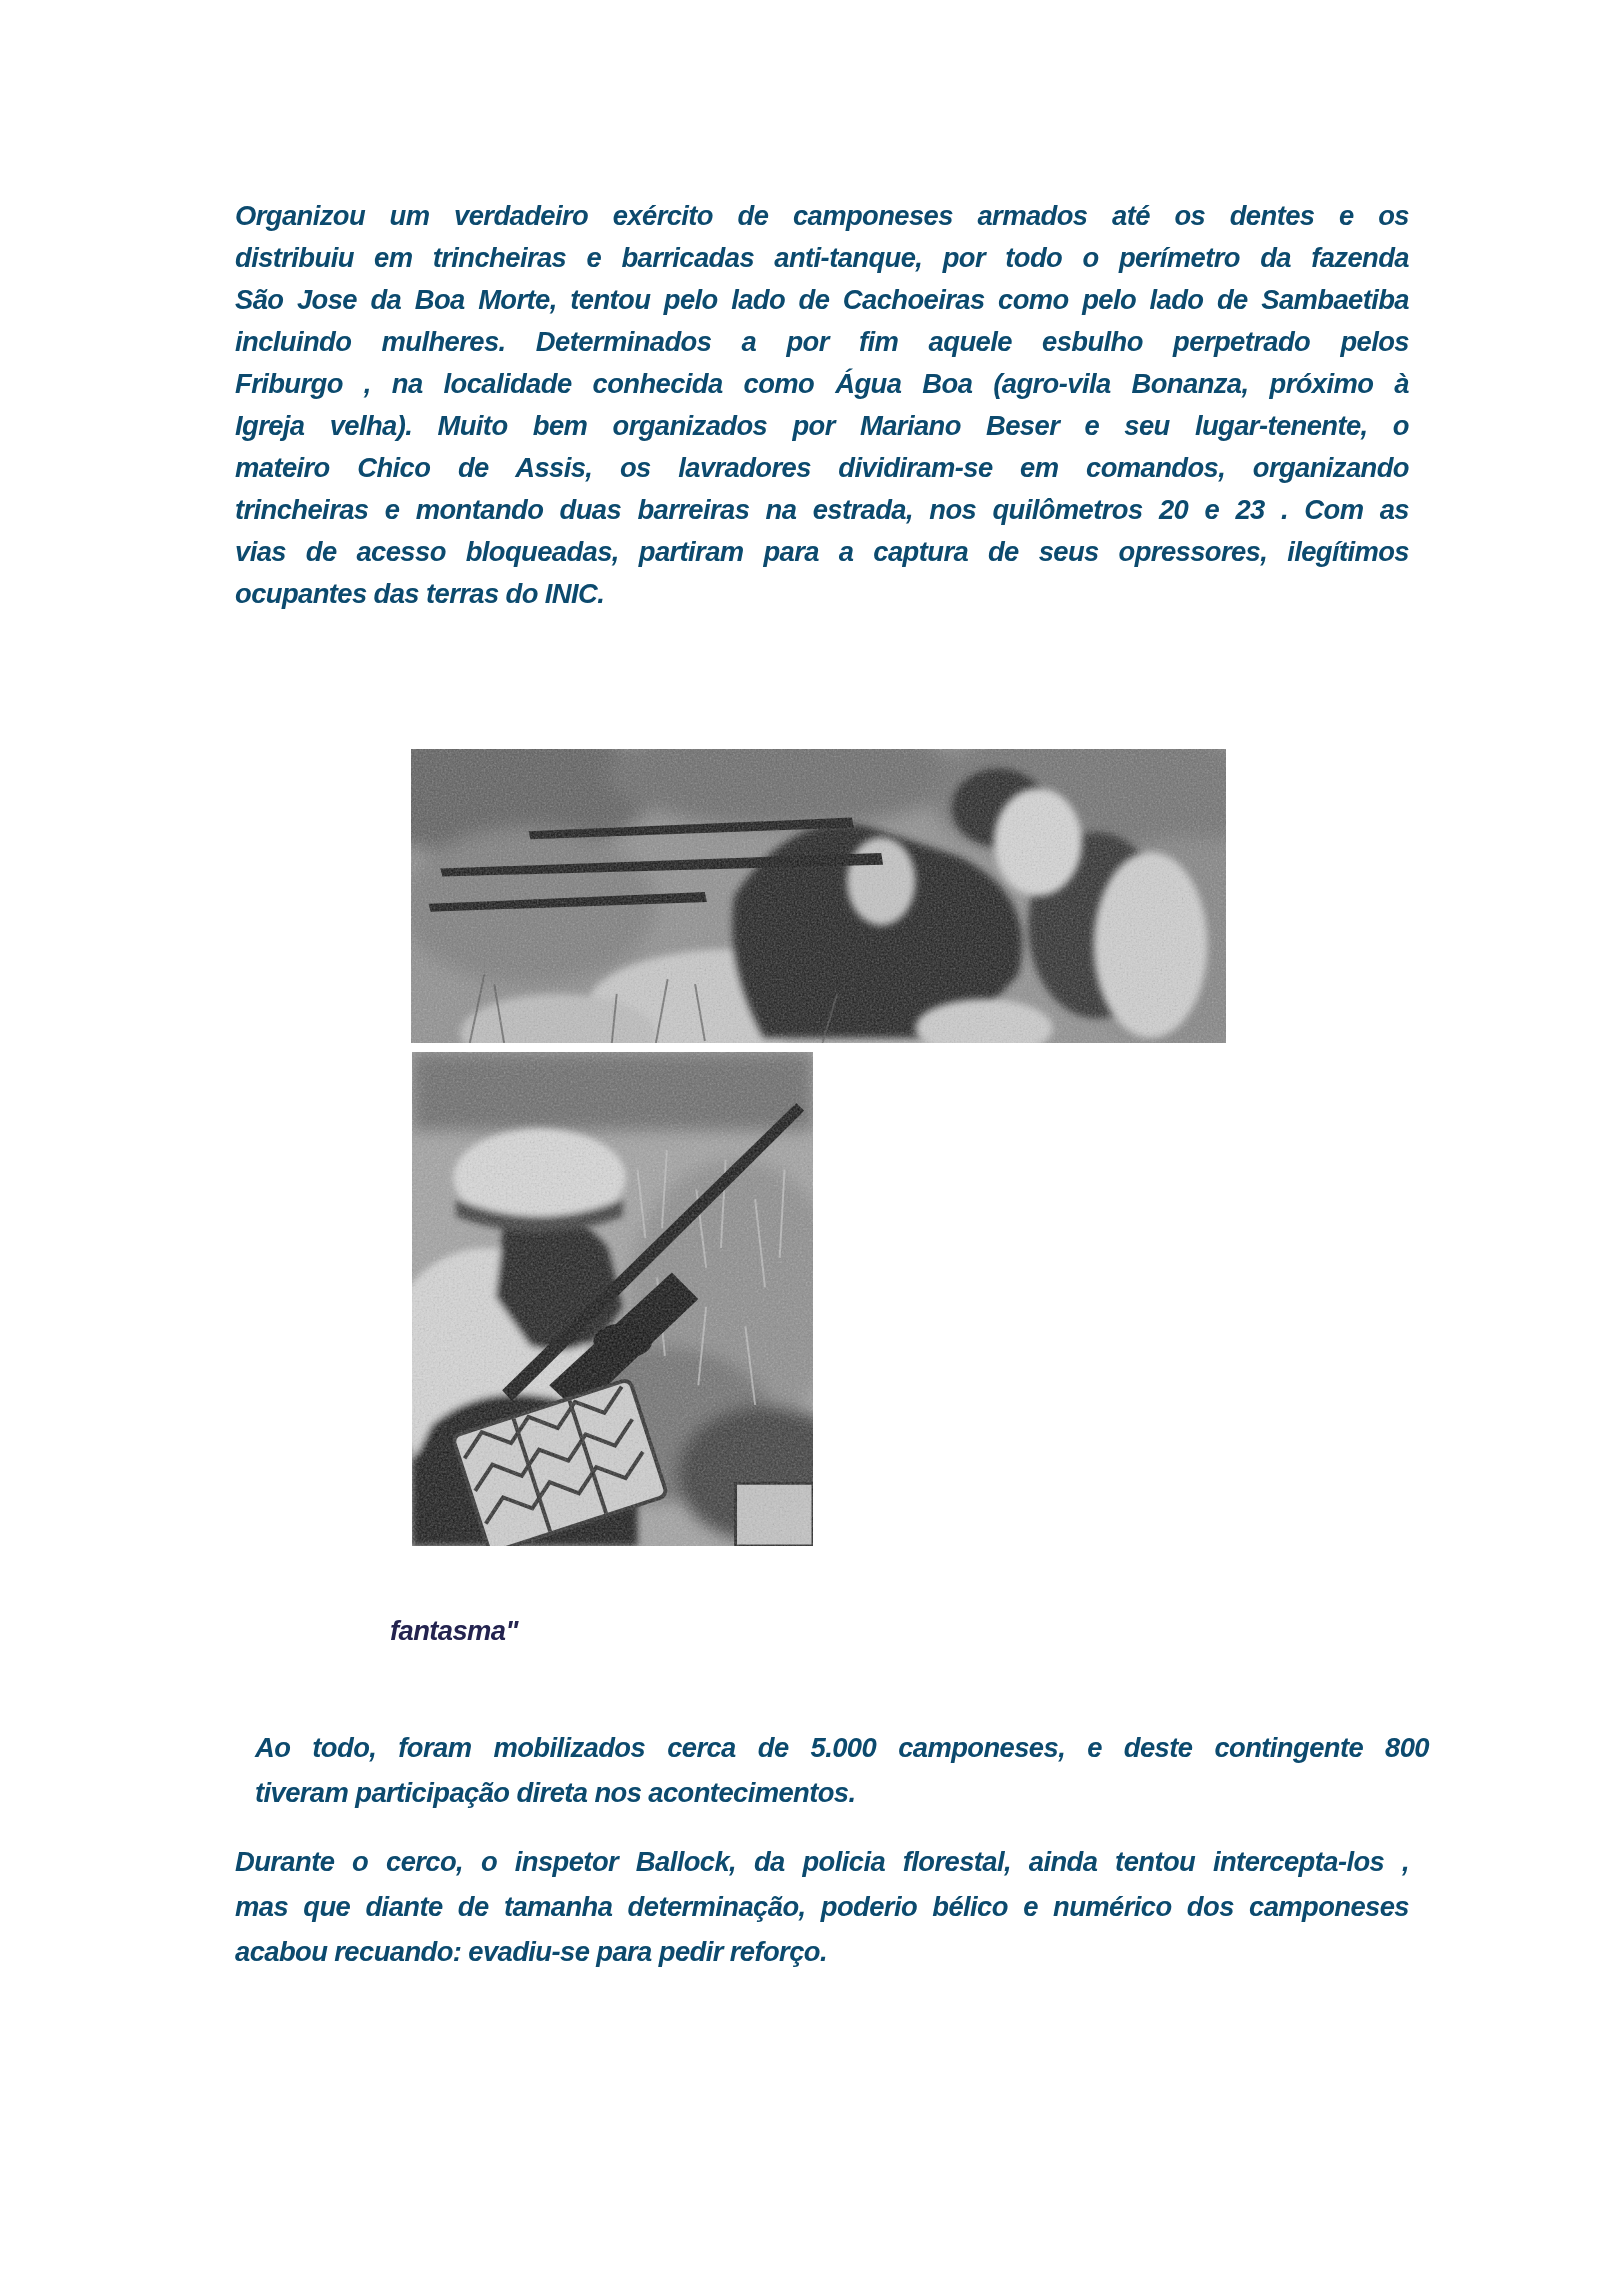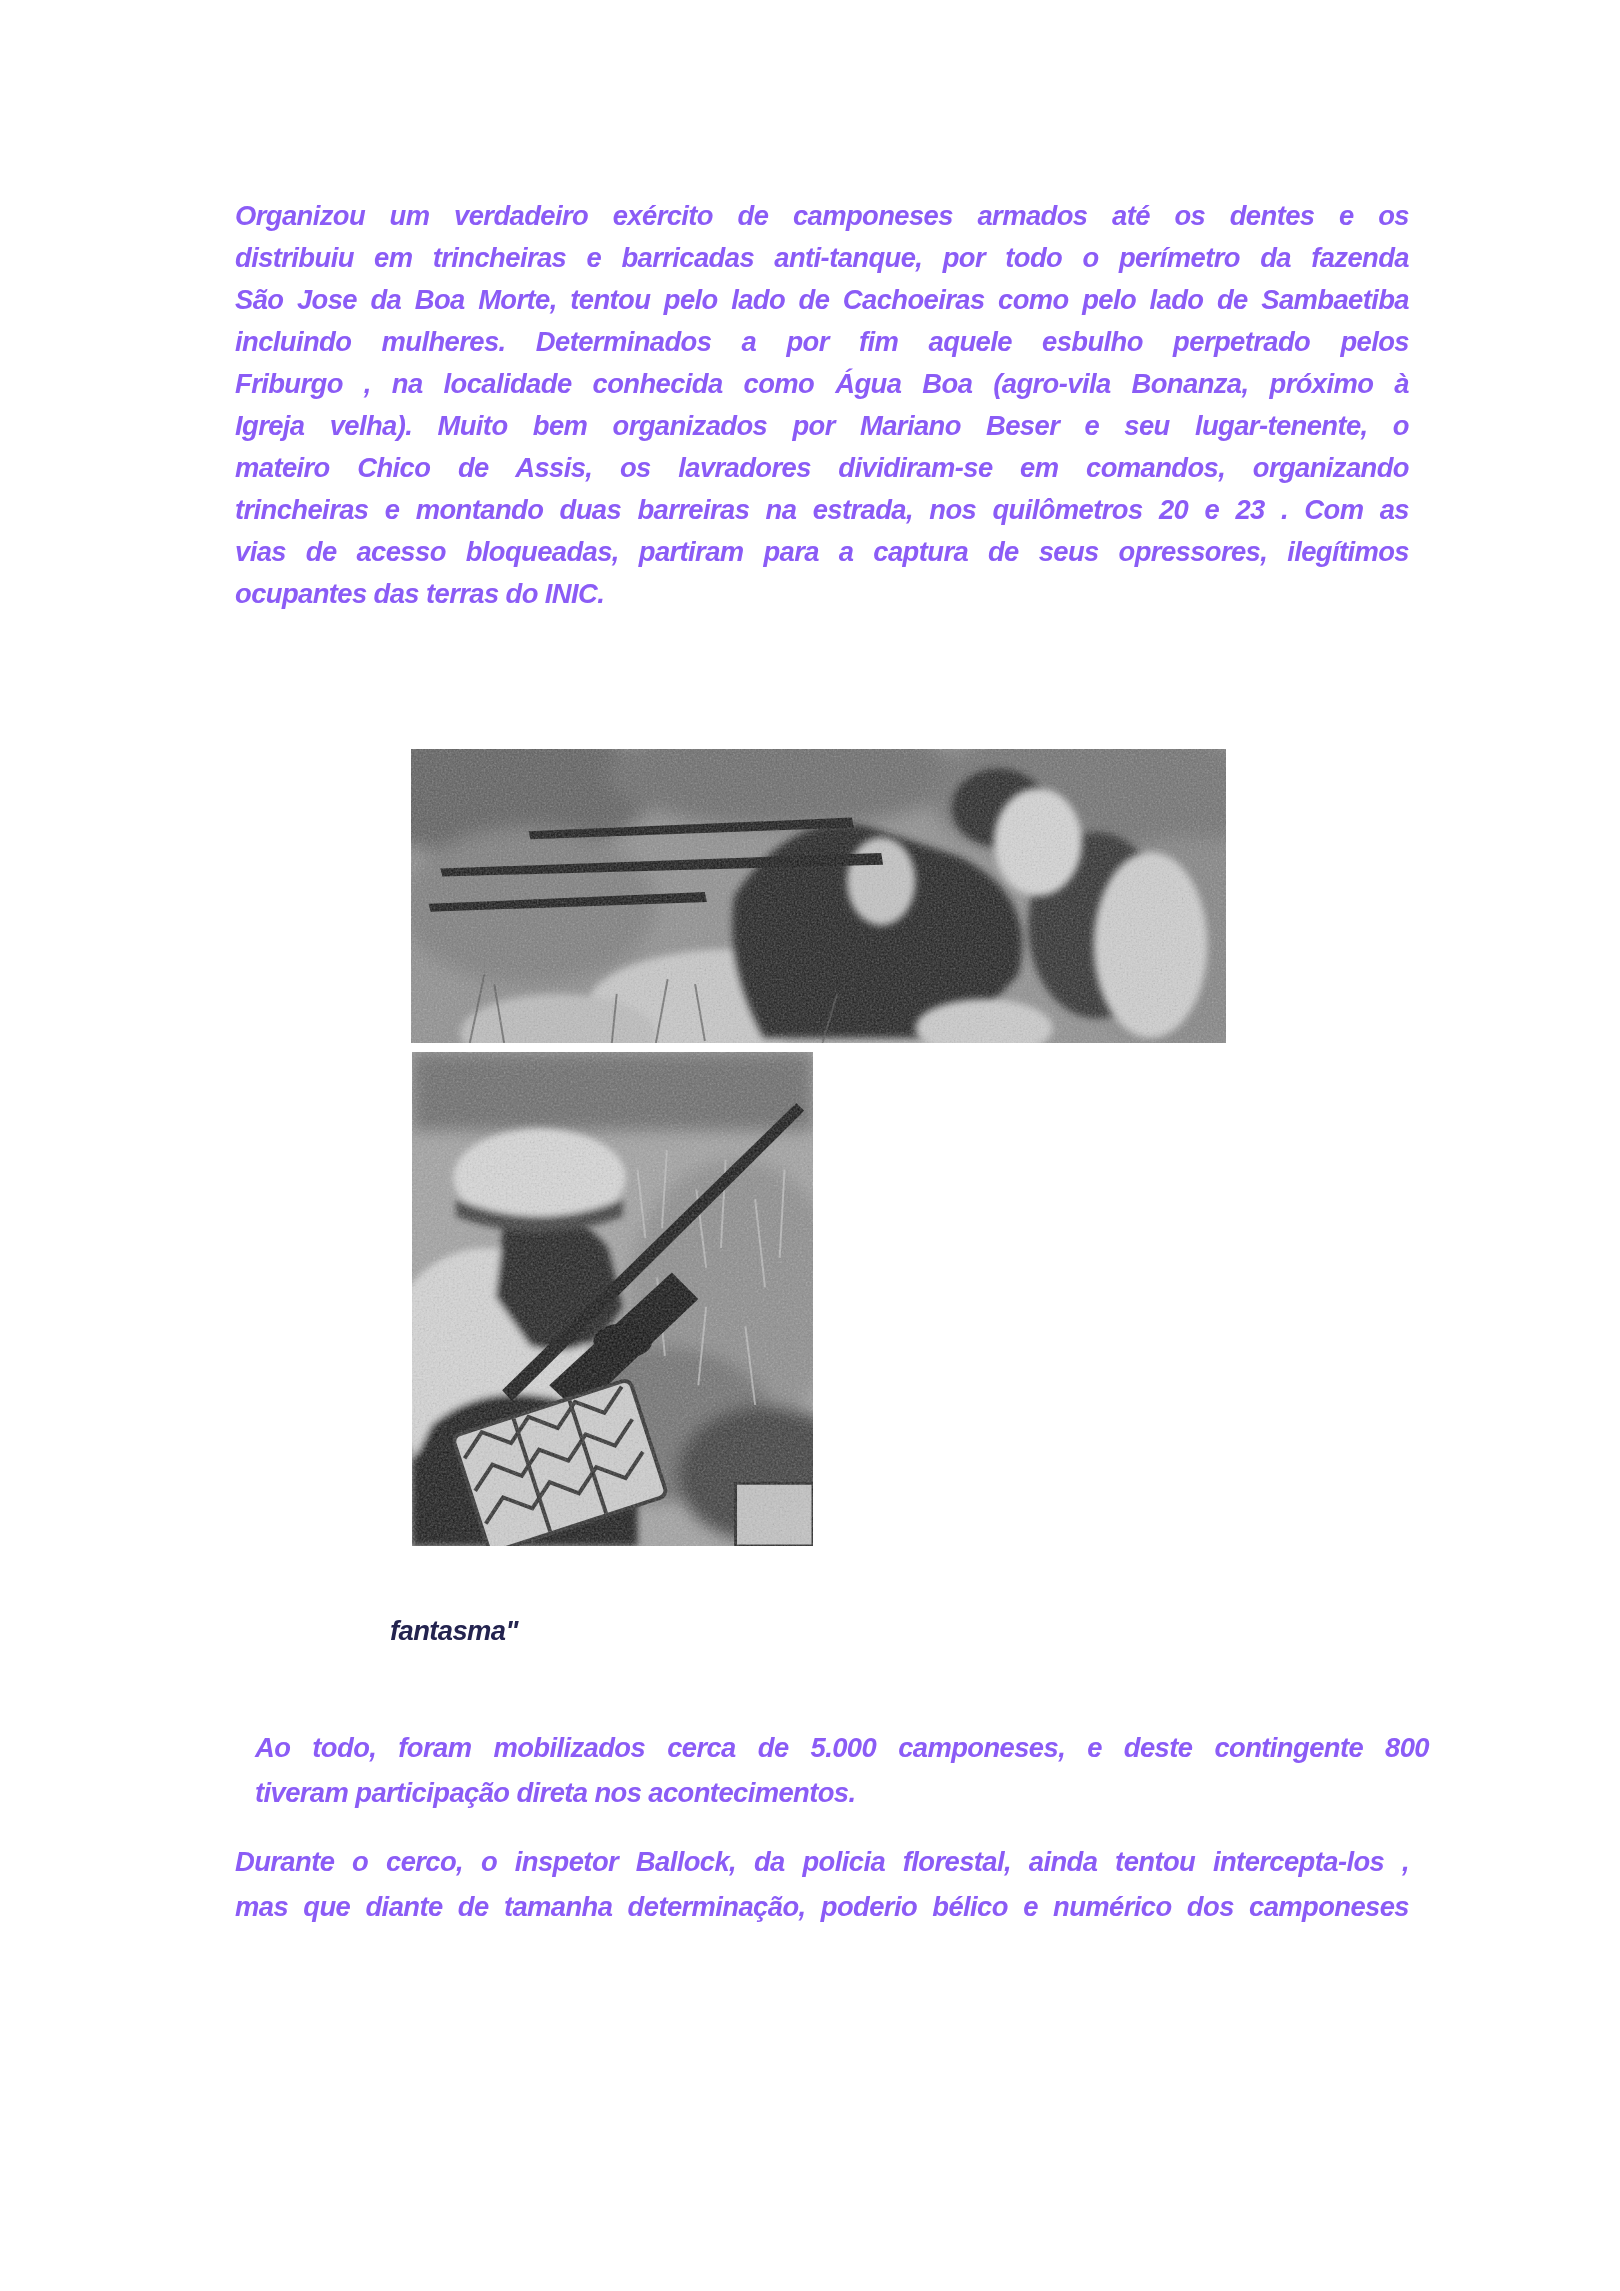--- a/index.html
+++ b/index.html
@@ -2,21 +2,21 @@
 <html><head>
 <meta charset="utf-8">
 <style>
   html,body{margin:0;padding:0;background:#ffffff;}
   .page{
     position:relative;width:1620px;height:2292px;background:#ffffff;overflow:hidden;
     font-family:"Liberation Sans", sans-serif;
   }
   .textblock{
     position:absolute;left:235px;width:1174px;
-    font-weight:bold;font-style:italic;font-size:27.4px;color:#8b5cf6;
+    font-weight:bold;font-style:italic;font-size:27.4px;color:#0c4a6e;
     letter-spacing:-0.6px;
   }
   .line{text-align:justify;text-align-last:justify;line-height:42px;white-space:normal;}
   .line.last-line{text-align-last:left;}
   .p1{top:195px;}
   .caption{top:1608px;color:#23234f;}
   .caption .line{line-height:45px;}
   .caption .line:first-child{text-indent:155px;}
   .p2{top:1725px;margin-left:20px;}
   .p2 .line{line-height:45px;}
@@ -179,16 +179,17 @@
     </div>
 
   <div class="textblock p2">
       <div class="line">Ao todo, foram mobilizados cerca de 5.000 camponeses, e deste contingente 800</div>
       <div class="line last-line">tiveram participação direta nos acontecimentos.</div>
     </div>
 
   <div class="textblock p3">
       <div class="line">Durante o cerco, o inspetor Ballock, da policia florestal, ainda tentou intercepta-los ,</div>
       <div class="line">mas que diante de tamanha determinação, poderio bélico e numérico dos camponeses</div>
+      <div class="line last-line">acabou recuando: evadiu-se para pedir reforço.</div>
     </div>
 
 </div>
 
 
 </body></html>

